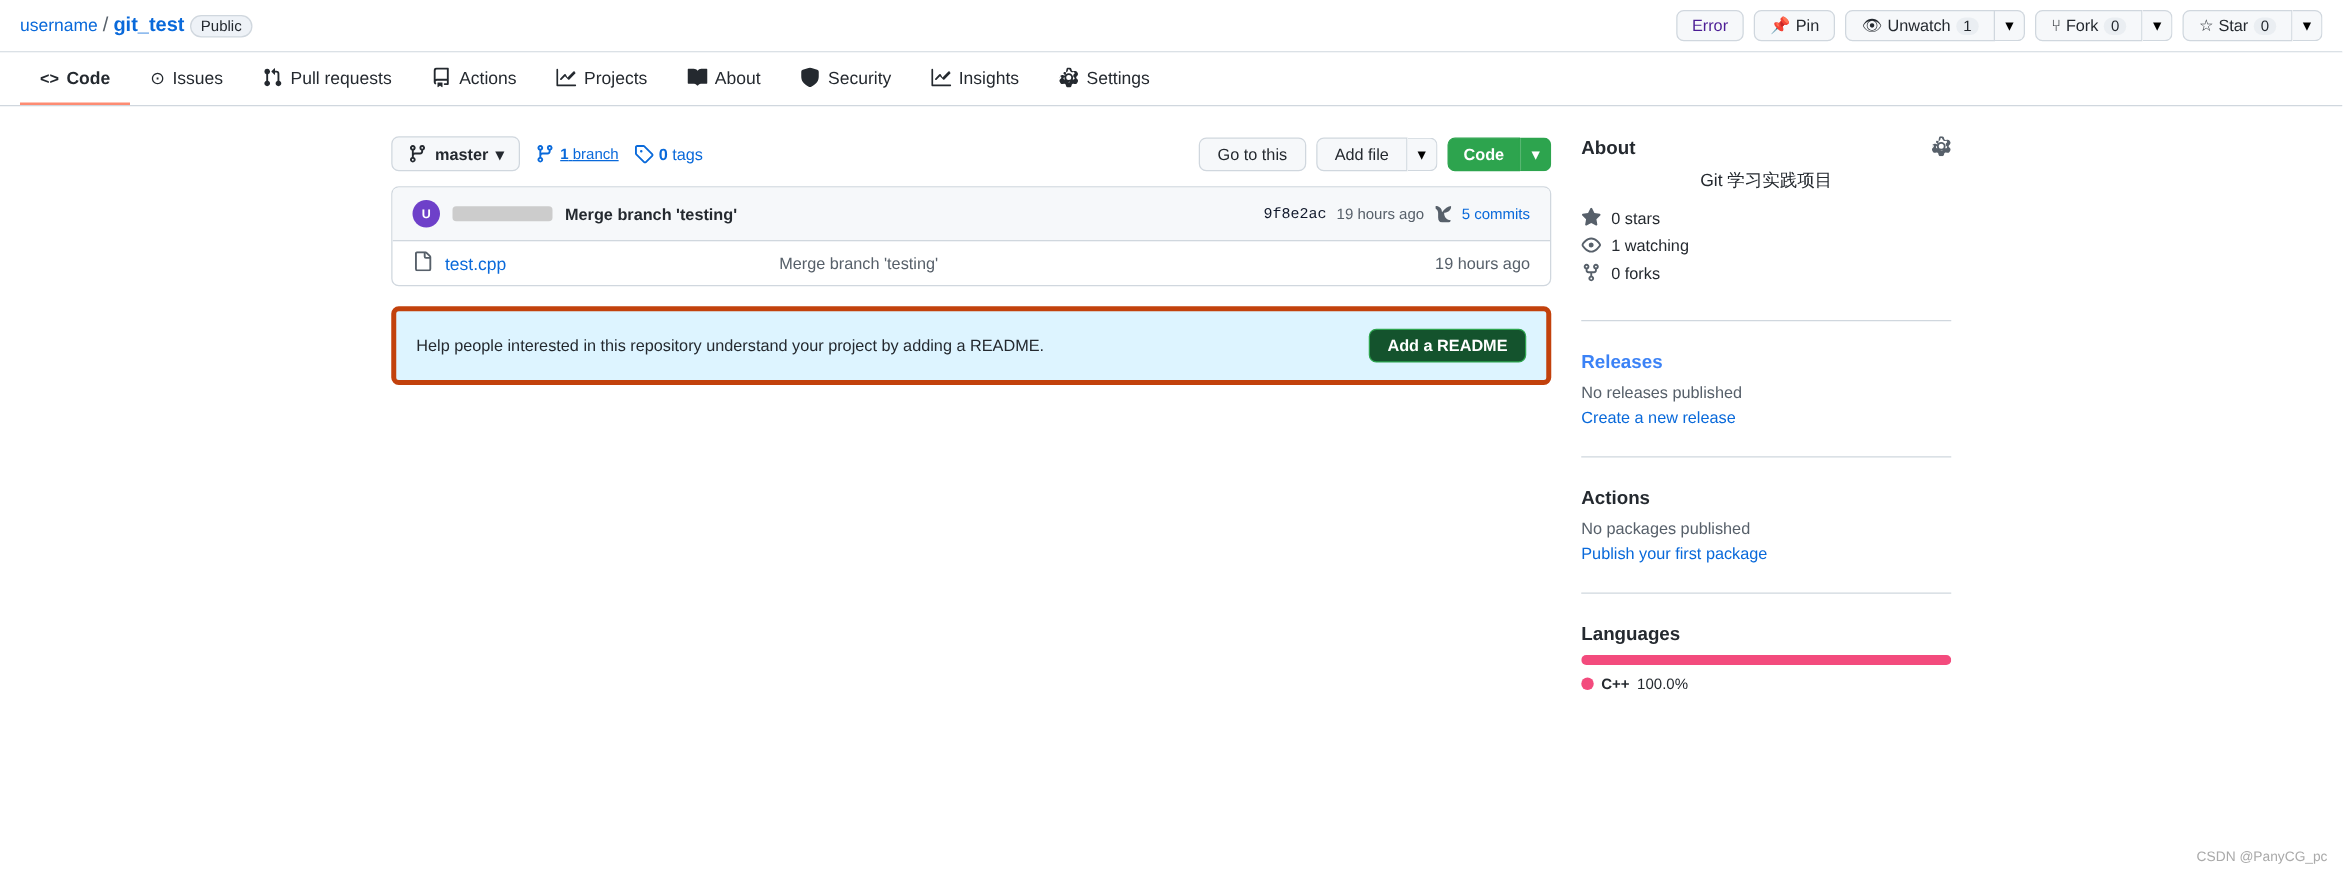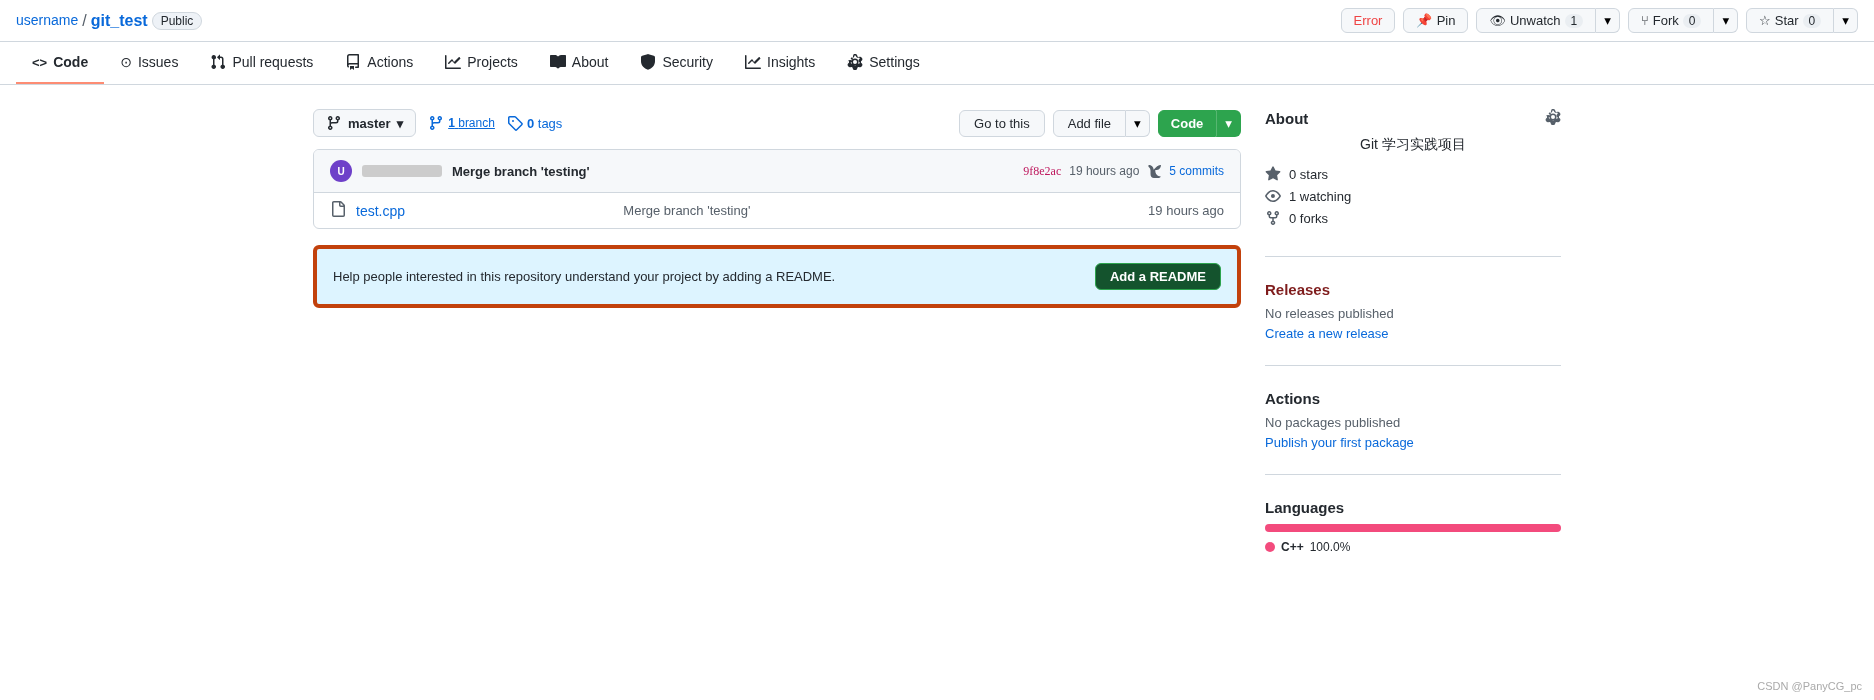--- a/index.html
+++ b/index.html
@@ -39,21 +39,21 @@
     .action-btn { padding: 5px 14px; border: 1px solid #d0d7de; border-radius: 6px; background: #f6f8fa; font-size: 13px; cursor: pointer; color: #24292f; }
     .code-btn { display: flex; align-items: center; gap: 4px; padding: 5px 12px; border: 1px solid #2da44e; border-radius: 6px 0 0 6px; background: #2da44e; font-size: 13px; font-weight: 600; cursor: pointer; color: #fff; }
     .code-btn-arrow { padding: 5px 8px; border: 1px solid #2da44e; border-radius: 0 6px 6px 0; background: #2da44e; cursor: pointer; color: #fff; border-left: 1px solid rgba(255,255,255,0.2); }
     .code-group { display: flex; }
 
     
     .file-table { border: 1px solid #d0d7de; border-radius: 6px; overflow: hidden; margin-bottom: 16px; }
     .commit-row { display: flex; align-items: center; padding: 10px 16px; background: #f6f8fa; border-bottom: 1px solid #d0d7de; gap: 10px; }
     .commit-msg { font-size: 13px; color: #24292f; font-weight: 600; flex: 1; }
     .commit-meta { display: flex; align-items: center; gap: 8px; color: #57606a; font-size: 12px; margin-left: auto; }
-    .commit-hash { color: #be185d; font-family: Liberation Serif, serif; }
+    .commit-hash { color: #0f172a; font-family: Liberation Mono, monospace; }
     .commits-link { color: #0969da; text-decoration: none; display: flex; align-items: center; gap: 3px; font-size: 12px; }
 
     .file-row { display: flex; align-items: center; padding: 8px 16px; border-bottom: 1px solid #d0d7de; gap: 10px; }
     .file-row:last-child { border-bottom: none; }
     .file-icon { color: #57606a; font-size: 14px; flex-shrink: 0; }
     .file-name { color: #0969da; font-size: 14px; flex: 1; cursor: pointer; text-decoration: none; }
     .file-commit-msg { color: #57606a; font-size: 13px; flex: 2; }
     .file-time { color: #57606a; font-size: 13px; margin-left: auto; white-space: nowrap; }
 
     
@@ -64,21 +64,21 @@
     
     .sidebar-section { margin-bottom: 24px; padding-bottom: 24px; border-bottom: 1px solid #d0d7de; }
     .sidebar-section:last-child { border-bottom: none; }
     .sidebar-title { display: flex; align-items: center; justify-content: space-between; margin-bottom: 8px; }
     .sidebar-title h2 { font-size: 15px; font-weight: 600; color: #24292f; }
     .sidebar-gear { cursor: pointer; color: #57606a; }
     .about-desc { font-size: 14px; color: #24292f; margin-bottom: 12px; text-align: center; }
     .sidebar-stat { display: flex; align-items: center; gap: 8px; margin-bottom: 6px; font-size: 13px; color: #24292f; }
     .sidebar-stat svg { width: 16px; height: 16px; fill: #57606a; flex-shrink: 0; }
 
-    .releases-title { font-size: 15px; font-weight: 600; color: #7f1d1d; margin-bottom: 8px; }
+    .releases-title { font-size: 15px; font-weight: 600; color: #3b82f6; margin-bottom: 8px; }
     .no-releases { font-size: 13px; color: #57606a; margin-bottom: 4px; }
     .sidebar-link { color: #0969da; font-size: 13px; text-decoration: none; cursor: pointer; }
 
     .packages-title { font-size: 15px; font-weight: 600; color: #24292f; margin-bottom: 8px; }
 
     .languages-title { font-size: 15px; font-weight: 600; color: #24292f; margin-bottom: 8px; }
     .lang-bar { height: 8px; border-radius: 4px; background: #f6f8fa; overflow: hidden; margin-bottom: 8px; display: flex; }
     .lang-bar-fill { height: 100%; }
     .lang-stat { display: flex; align-items: center; gap: 6px; font-size: 12px; color: #24292f; }
     .lang-dot { width: 10px; height: 10px; border-radius: 50%; display: inline-block; }
@@ -98,21 +98,21 @@
     <div class="repo-path">
 
       <span style="color:#0969da;font-size:14px;cursor:pointer;">username</span>
       <span style="color:#57606a;font-size:16px;">/</span>
       <span style="color:#0969da;font-size:16px;font-weight:600;cursor:pointer;">git_test</span>
       <span class="badge">Public</span>
     </div>
   </div>
   <div class="topbar-right">
 
-    <button class="top-btn" style="color:#ef4444;">Error</button>
+    <button class="top-btn" style="color:#4c1d95;">Error</button>
 
     <button class="top-btn">
       📌 <span>Pin</span>
     </button>
 
     <div class="btn-group">
       <button class="top-btn">
         👁 <span>Unwatch</span>
         <span class="count">1</span>
       </button>

